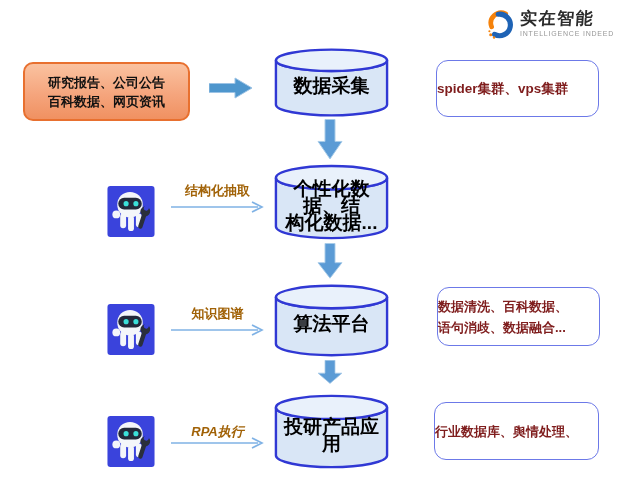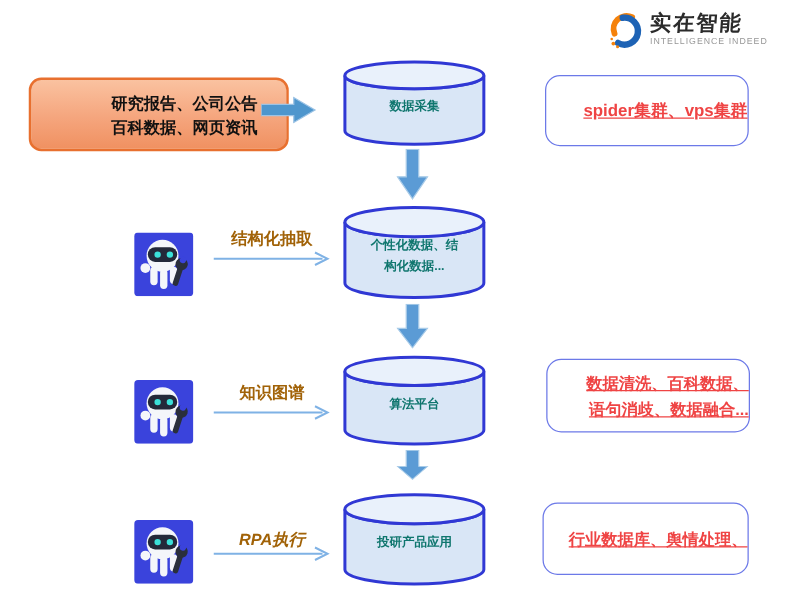--- a/index.html
+++ b/index.html
@@ -13,29 +13,29 @@
   .logo-swirl{width:30px;height:30px;margin-top:1px;}
   .logo-text{margin-left:4px;}
   .brand{font-size:17px;font-weight:800;color:#2b2b2b;letter-spacing:1.5px;transform:skewX(-4deg);line-height:20px;}
   .tagline{font-size:7px;color:#979797;letter-spacing:0.8px;margin-top:1px;}
   
   .source-box{
     position:absolute;left:23px;top:62px;width:163px;height:55px;
     background:linear-gradient(180deg,#fac2a0 0%,#f5a57d 55%,#f09161 100%);
     border:2px solid #e8702f;border-radius:10px;
     display:flex;flex-direction:column;align-items:center;justify-content:center;
-    font-size:13px;font-weight:bold;color:#111;line-height:19px;text-align:center;padding-left:41px;
+    font-size:13px;font-weight:bold;color:#111;line-height:19px;text-align:center;
   }
   
   .cyl{position:absolute;width:117px;}
   .cyl svg{position:absolute;left:0;top:0;width:100%;height:100%;}
   .cyl-label{
     position:absolute;left:4px;right:4px;top:14px;bottom:8px;
     display:flex;flex-direction:column;align-items:center;justify-content:center;
-    font-size:10px;font-weight:bold;color:#0f766e;text-align:center;line-height:17px;
+    font-size:19px;font-weight:bold;color:#000000;text-align:center;line-height:17px;
   }
   .cyl1{left:273px;top:47px;height:71px;}
   .cyl2{left:273px;top:163px;height:78px;}
   .cyl3{left:273px;top:283px;height:75px;}
   .cyl4{left:273px;top:393px;height:77px;}
   
   .arrow-right{position:absolute;left:209px;top:77px;width:44px;height:22px;}
   .arrow-down{position:absolute;left:317px;width:26px;}
   .ad1{top:119px;height:41px;}
   .ad2{top:243px;height:36px;}
@@ -47,22 +47,22 @@
     position:absolute;left:160px;width:115px;text-align:center;
     font-size:13px;font-weight:bold;color:#a16207;
   }
   .pl1{top:182px;} .pl2{top:305px;} .pl3{top:423px;font-style:italic;}
   
   .bot{position:absolute;left:107px;width:48px;height:51px;}
   .bot1{top:186px;} .bot2{top:304px;} .bot3{top:416px;}
   
   .note{
     position:absolute;background:#fff;border:1.6px solid #6c79e8;border-radius:12px;
-    display:flex;flex-direction:column;align-items:flex-end;justify-content:center;
-    font-size:13px;font-weight:bold;color:#ef4444;text-align:center;line-height:21px;text-decoration:underline;
+    display:flex;flex-direction:column;align-items:flex-start;justify-content:center;
+    font-size:13px;font-weight:bold;color:#7f1d1d;text-align:center;line-height:21px;
   }
   .note1{left:436px;top:60px;width:161px;height:55px;font-size:13.5px;}
   .note2{left:437px;top:287px;width:161px;height:57px;}
   .note3{left:434px;top:402px;width:163px;height:56px;}
 </style>
 </head>
 <body>
 
 <div class="canvas">
 

